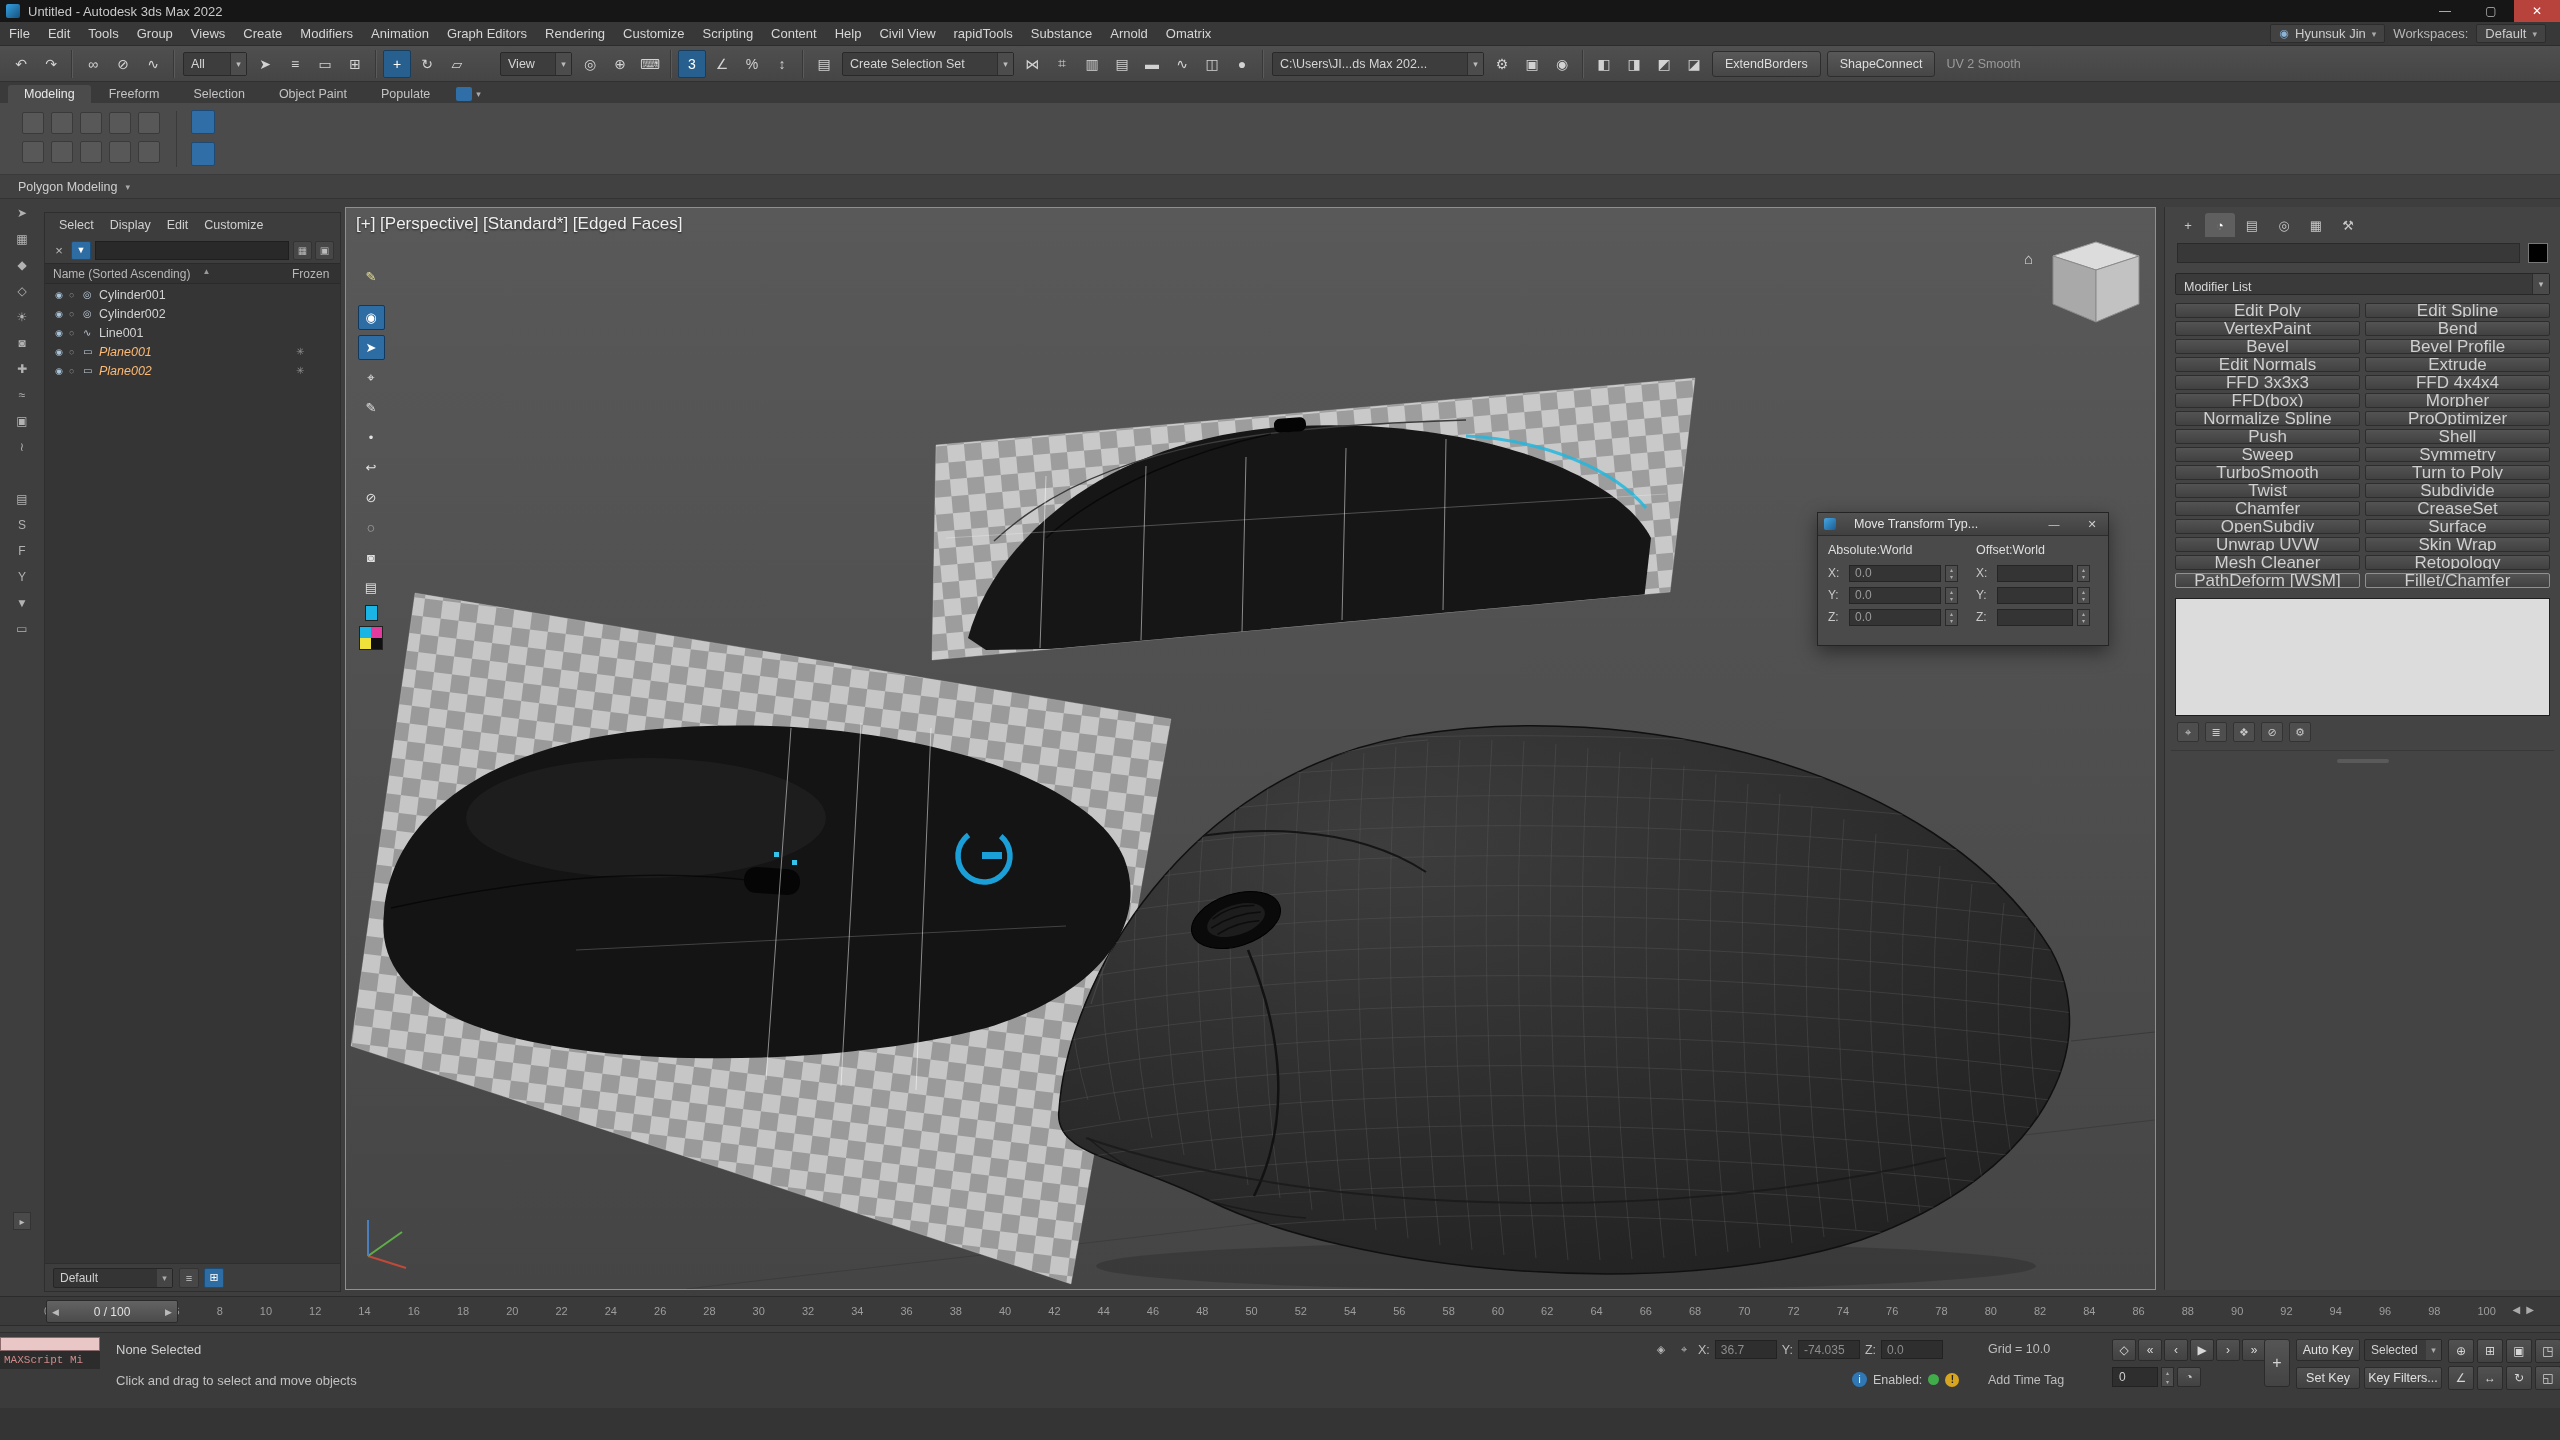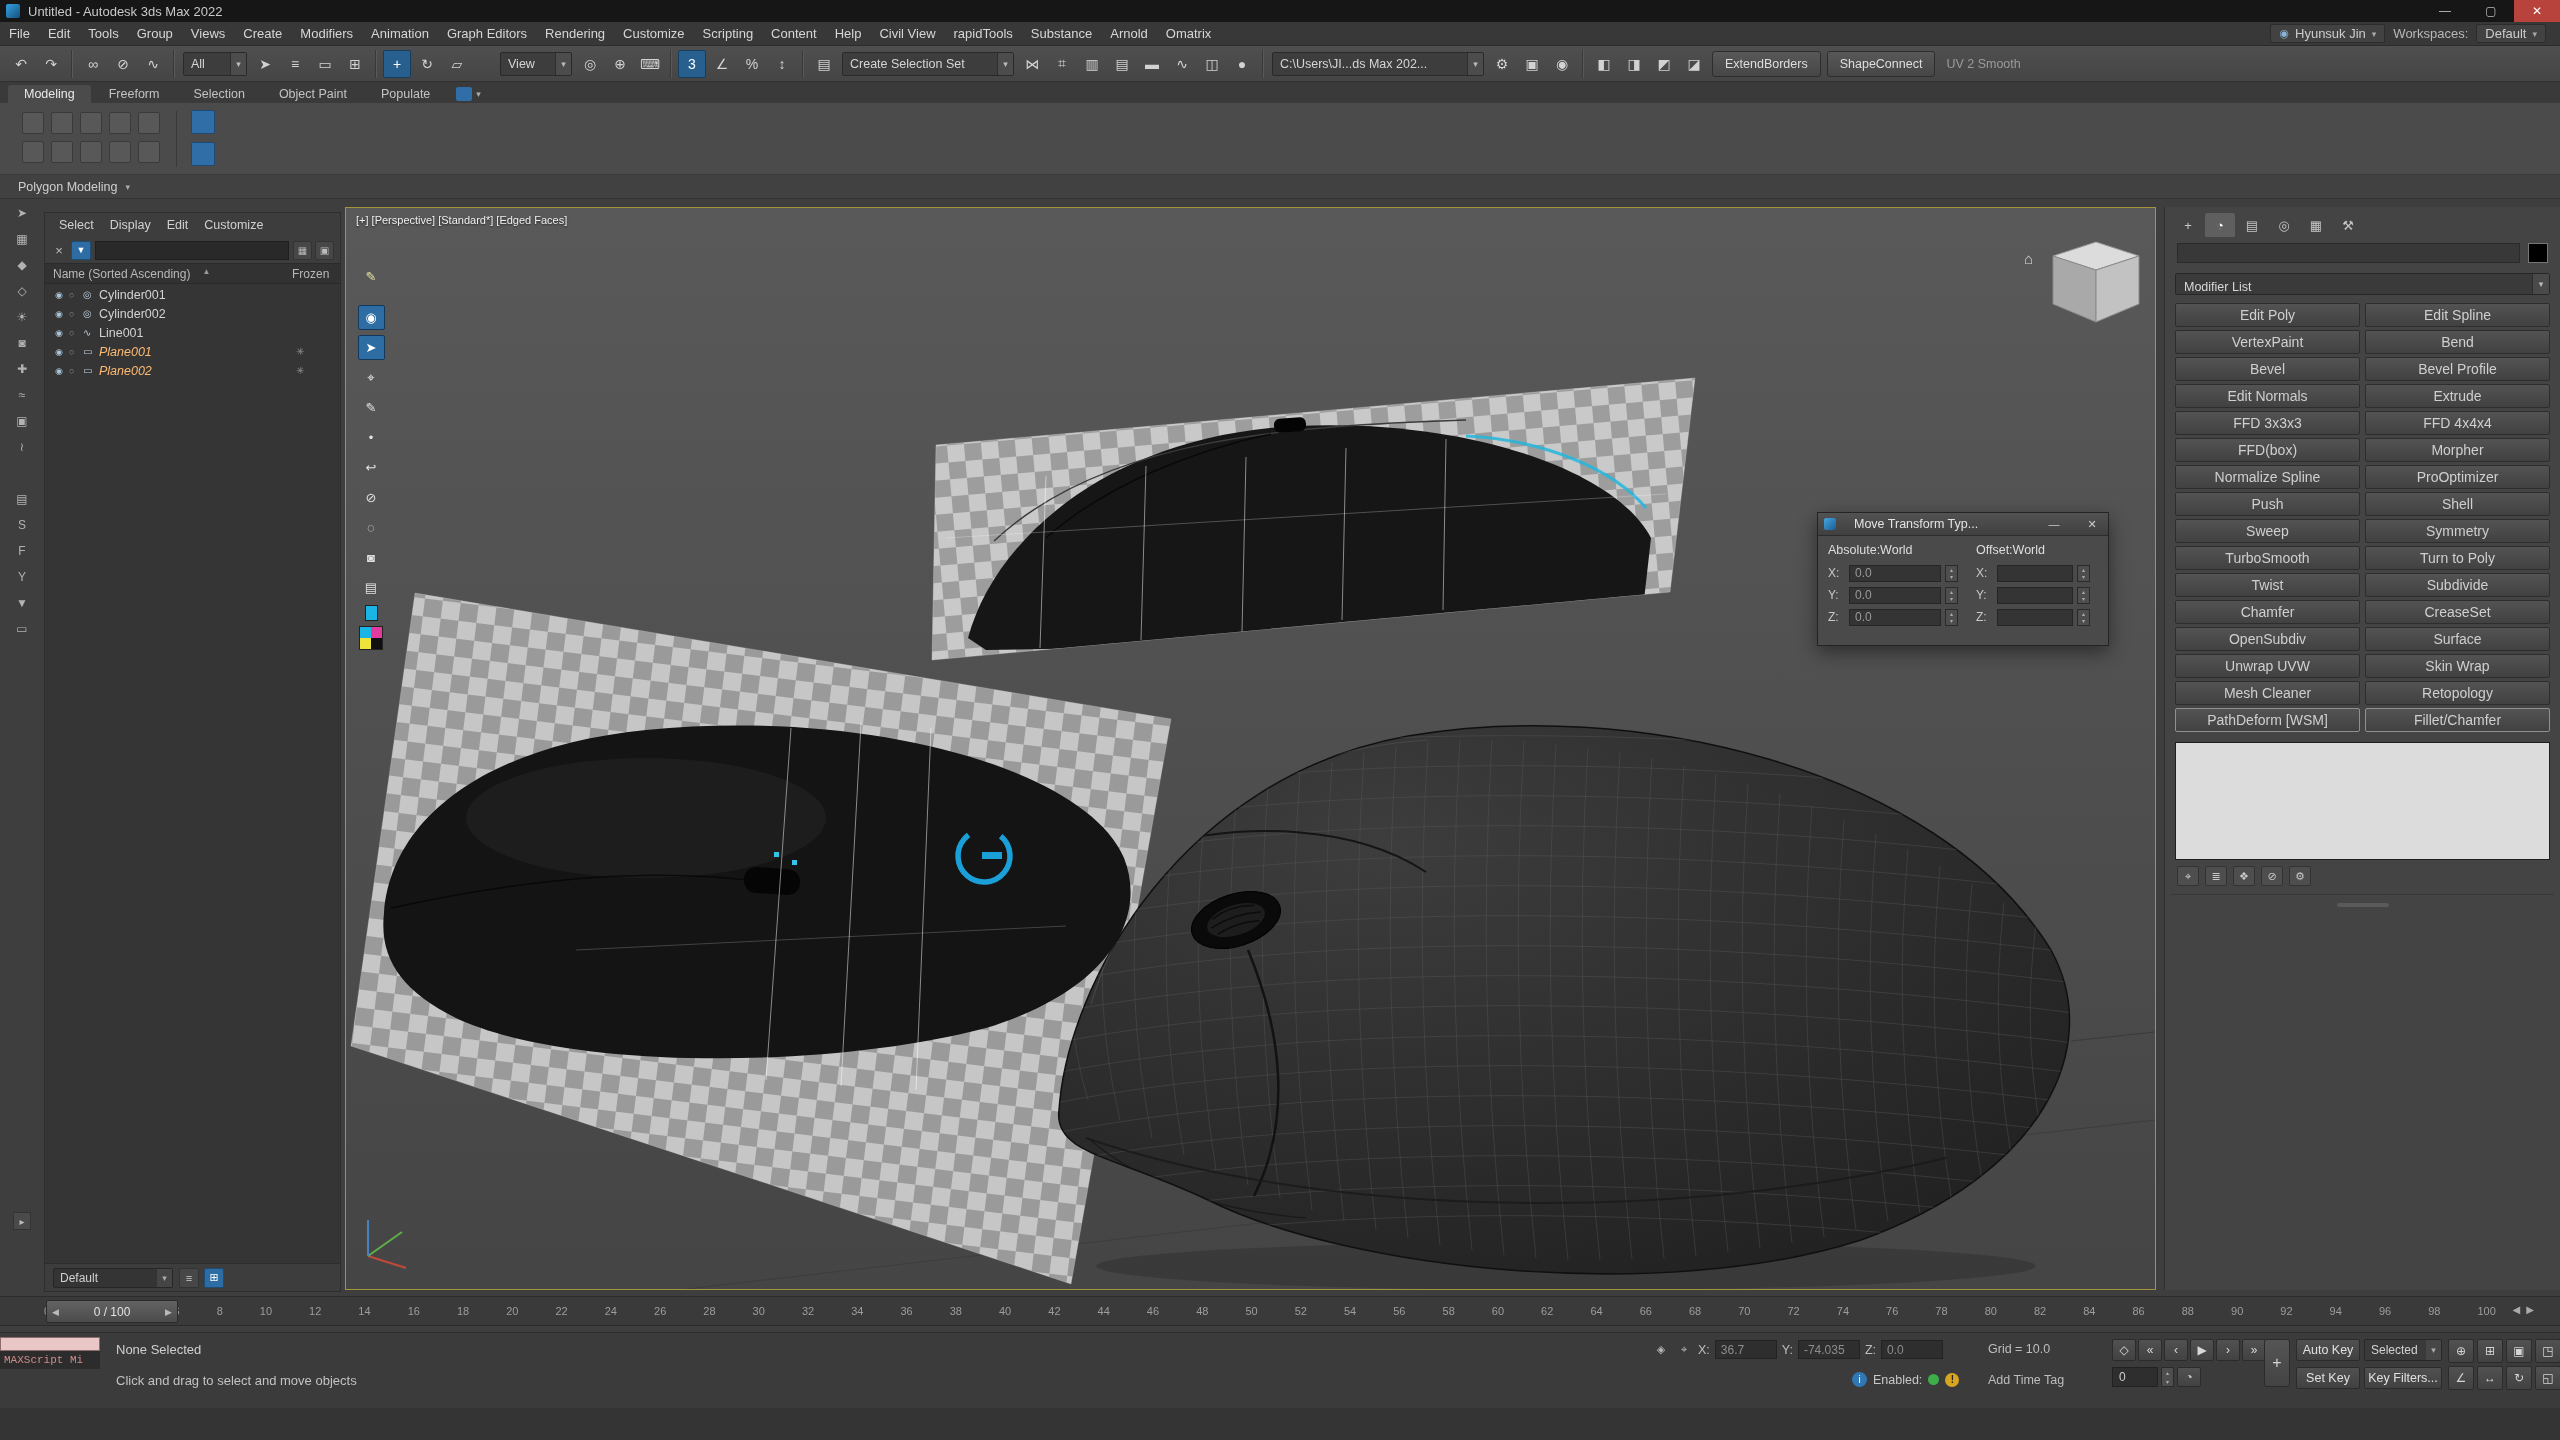--- a/index.html
+++ b/index.html
@@ -71,21 +71,21 @@
 .ex-row .ex-frz{width:44px;color:#8d8d8d;font-size:10px}
 #ex-bottom{height:28px;border-top:1px solid #2e2e2e;display:flex;align-items:center;gap:6px;padding:0 8px}
 #ex-preset{width:120px;height:20px;display:flex;align-items:center;background:#343434;border:1px solid #262626;border-radius:2px}
 #ex-preset .combo-text{flex:1;padding:0 6px;font-size:12px;color:#d0d0d0}
 #ex-preset .combo-arrow{width:15px;align-self:stretch;display:flex;align-items:center;justify-content:center;font-size:9px;color:#aaa;background:#454545}
 .ex-bicon{width:20px;height:20px;border-radius:2px;background:#474747;border:1px solid #333;display:flex;align-items:center;justify-content:center;color:#ccc;font-size:11px}
 .ex-bicon.active{background:#2d6da3;border-color:#1c4d77;color:#fff}
 
 #viewport{position:absolute;left:345px;top:207px;width:1811px;height:1083px;border:1px solid #a39539;background:#4c4c4c;z-index:5;overflow:hidden}
 #vp-svg{position:absolute;left:0;top:0}
-#vp-label{position:absolute;left:10px;top:6px;font-size:11px;color:#f0f0f0;text-shadow:0 1px 2px rgba(0,0,0,.6);z-index:6}
+#vp-label{position:absolute;left:10px;top:6px;font-size:17px;color:#f0f0f0;text-shadow:0 1px 2px rgba(0,0,0,.6);z-index:6}
 #vp-tools{position:absolute;left:9px;top:56px;width:32px;display:flex;flex-direction:column;align-items:center;z-index:6}
 .vt-icon{width:27px;height:25px;margin-bottom:5px;display:flex;align-items:center;justify-content:center;font-size:13px;color:#e2e2e2;border:1px solid transparent;border-radius:2px}
 .vt-icon.first{margin-bottom:16px}
 .vt-icon.active{background:#2d6da3;border-color:#12395c;color:#fff}
 .vt-swatch{display:grid;margin-bottom:5px;border:1px solid #222}
 
 #transform-dialog{position:absolute;left:1817px;top:512px;width:292px;height:134px;background:#4a4a4a;border:1px solid #242424;box-shadow:0 6px 18px rgba(0,0,0,.45);z-index:40}
 #dlg-title{height:23px;background:linear-gradient(#525252,#404040);border-bottom:1px solid #2c2c2c;display:flex;align-items:center;padding:0 6px;gap:18px}
 #dlg-icon{width:12px;height:12px;border-radius:2px;background:linear-gradient(135deg,#46a5e2,#1b5d93)}
 #dlg-title-text{flex:1;font-size:12.5px;color:#e3e3e3;white-space:nowrap;overflow:hidden}
@@ -105,21 +105,21 @@
 #cp-tabs{display:flex;gap:2px;padding:6px 8px 2px}
 .cp-tab{width:30px;height:24px;display:flex;align-items:center;justify-content:center;font-size:13px;color:#c7c7c7;border-radius:3px 3px 0 0}
 .cp-tab.active{background:#5f5f5f;color:#fff}
 #cp-name-row{display:flex;align-items:center;gap:8px;padding:4px 12px}
 #cp-name-field{flex:1;height:20px;background:#383838;border:1px solid #2a2a2a}
 #cp-color-swatch{width:20px;height:20px;background:#000;border:1px solid #777}
 #cp-modlist{display:flex;align-items:flex-end;height:22px;margin:6px 10px;background:#3a3a3a;border:1px solid #272727;border-radius:2px}
 #cp-modlist .combo-text{flex:1;padding:0 8px;font-size:12.5px;color:#d8d8d8}
 #cp-modlist .combo-arrow{width:17px;align-self:stretch;display:flex;align-items:center;justify-content:center;background:#4a4a4a;border-left:1px solid #2c2c2c;font-size:9px;color:#bbb}
 #mod-grid{display:grid;grid-template-columns:1fr 1fr;gap:3px 5px;padding:2px 10px}
-.mod-btn{height:24px;background:linear-gradient(#535353,#414141);border:1px solid #2d2d2d;border-radius:2px;color:#cfcfcf;font-size:14px;display:flex;align-items:center;justify-content:center;white-space:nowrap;overflow:hidden}
+.mod-btn{height:15px;background:linear-gradient(#535353,#414141);border:1px solid #2d2d2d;border-radius:2px;color:#cfcfcf;font-size:17px;display:flex;align-items:center;justify-content:center;white-space:nowrap;overflow:hidden}
 .mod-btn.hl{border-color:#909090}
 #stack-box{height:118px;margin:8px 10px 4px;background:#dcdcdc;border:1px solid #1e1e1e}
 #stack-icons{display:flex;gap:6px;padding:2px 12px 6px}
 .st-icon{width:22px;height:20px;background:#4e4e4e;border:1px solid #333;border-radius:2px;display:flex;align-items:center;justify-content:center;font-size:11px;color:#c9c9c9}
 #cp-divider{height:1px;background:#383838;margin:2px 6px}
 #cp-grip{width:52px;height:4px;background:#5a5a5a;border-radius:2px;margin:6px auto}
 
 #trackbar{position:absolute;left:0;top:1296px;width:2560px;height:30px;background:#3a3a3a;border-top:1px solid #2b2b2b;border-bottom:1px solid #2b2b2b;z-index:20}
 #ruler-ticks{position:absolute;left:44px;right:64px;top:0;height:100%;display:flex;justify-content:space-between;align-items:center}
 #ruler-ticks .tick{font-size:11px;color:#9d9d9d}

